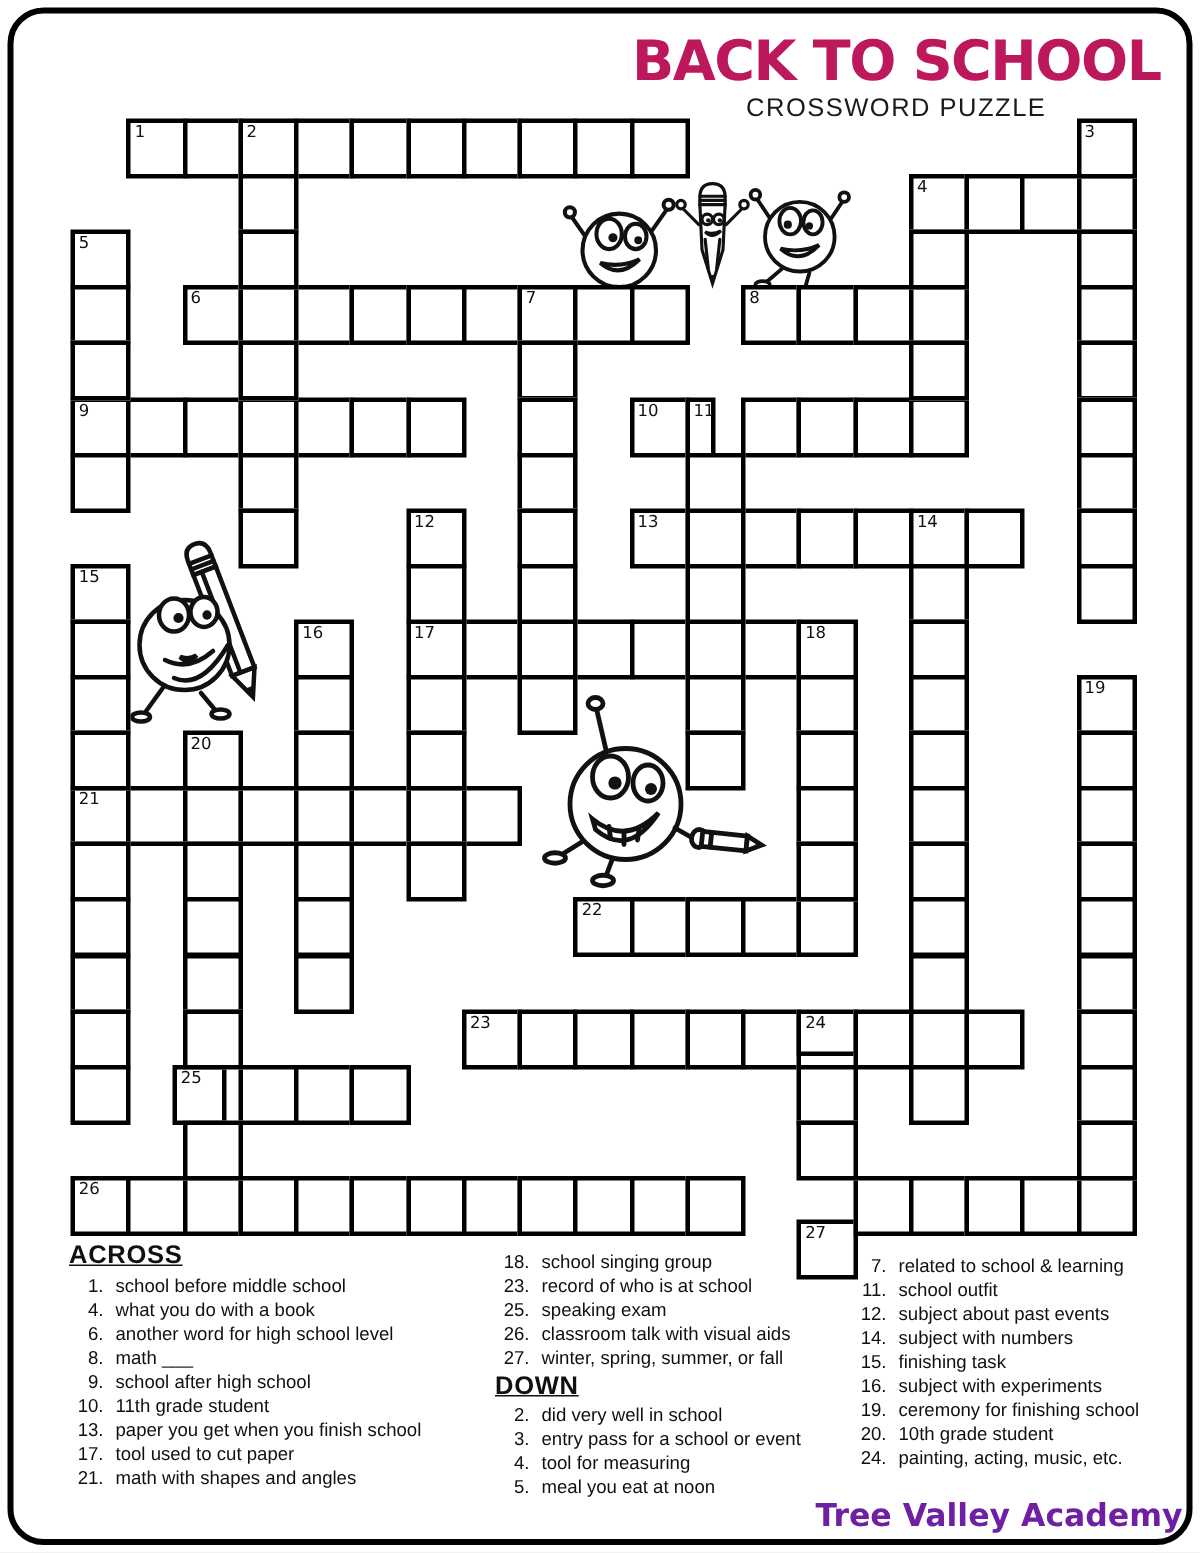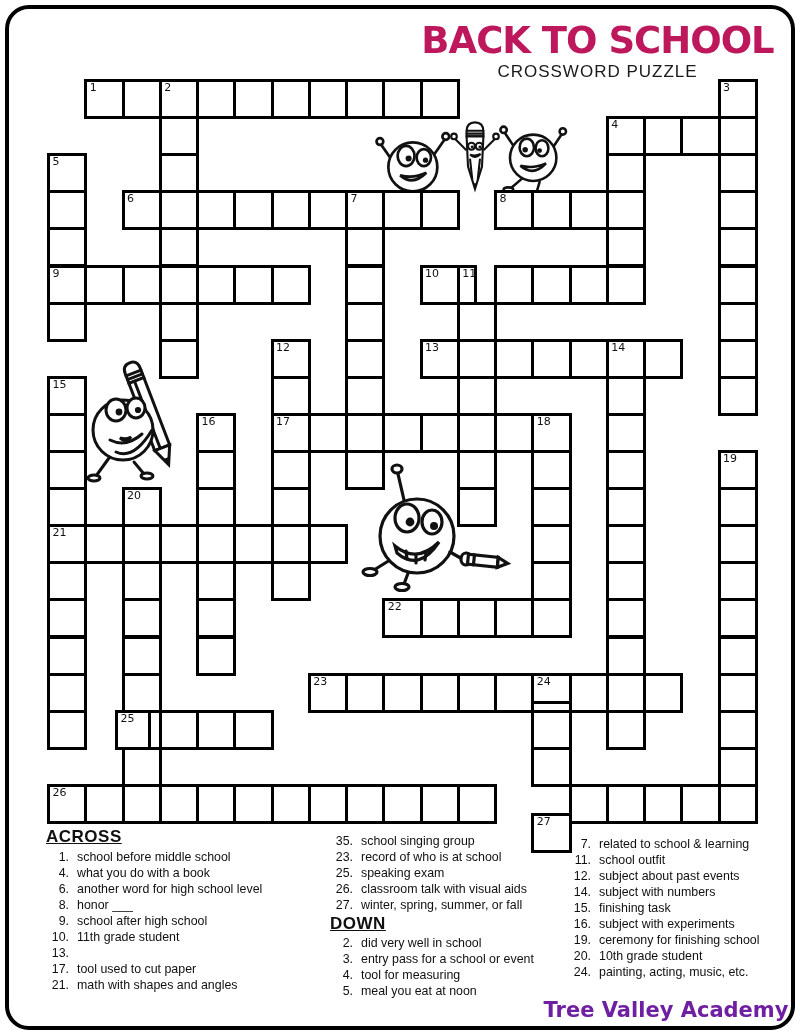--- a/index.html
+++ b/index.html
@@ -435,48 +435,49 @@
         <div class="clue-row">
           <span class="cnum">4.</span>
           <span class="ctext">what you do with a book</span>
         </div>
         <div class="clue-row">
           <span class="cnum">6.</span>
           <span class="ctext">another word for high school level</span>
         </div>
         <div class="clue-row">
           <span class="cnum">8.</span>
-          <span class="ctext">honor ___</span>
+          <span class="ctext">math ___</span>
         </div>
         <div class="clue-row">
           <span class="cnum">9.</span>
           <span class="ctext">school after high school</span>
         </div>
         <div class="clue-row">
           <span class="cnum">10.</span>
           <span class="ctext">11th grade student</span>
         </div>
         <div class="clue-row">
           <span class="cnum">13.</span>
+          <span class="ctext">paper you get when you finish school</span>
         </div>
         <div class="clue-row">
           <span class="cnum">17.</span>
           <span class="ctext">tool used to cut paper</span>
         </div>
         <div class="clue-row">
           <span class="cnum">21.</span>
           <span class="ctext">math with shapes and angles</span>
         </div>
       </div>
   </div>
 
   <div class="clues" id="clue-col-2">
     <div id="across-list-b">
         <div class="clue-row">
-          <span class="cnum">35.</span>
+          <span class="cnum">18.</span>
           <span class="ctext">school singing group</span>
         </div>
         <div class="clue-row">
           <span class="cnum">23.</span>
           <span class="ctext">record of who is at school</span>
         </div>
         <div class="clue-row">
           <span class="cnum">25.</span>
           <span class="ctext">speaking exam</span>
         </div>

